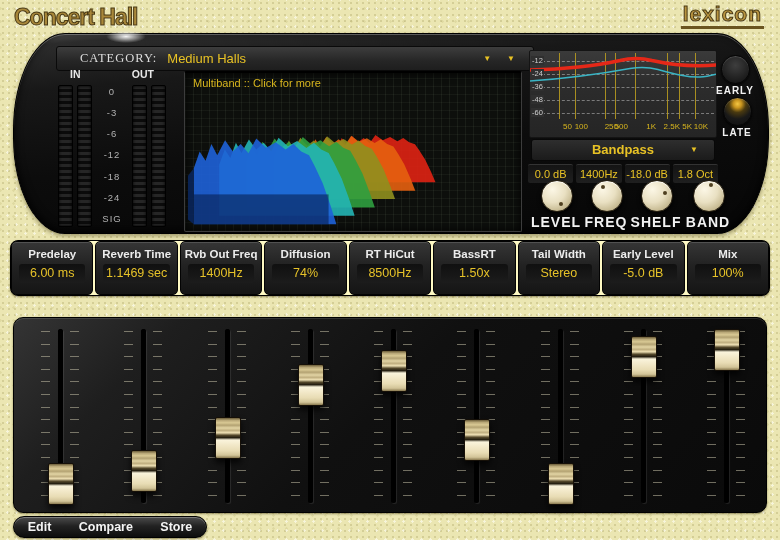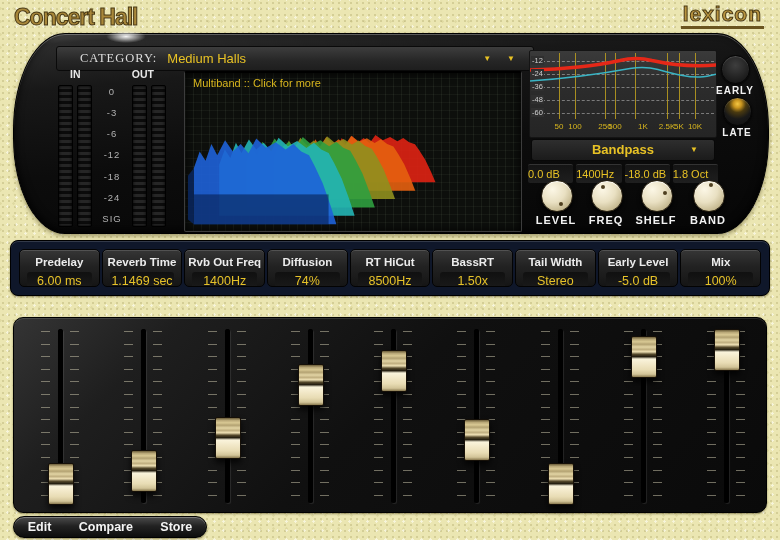--- a/index.html
+++ b/index.html
@@ -71,54 +71,54 @@
   #spec-svg{position:absolute;left:1px;bottom:3px;}
   
   #eq-graph{
     position:absolute;left:515px;top:16px;width:186px;height:86px;
     background:linear-gradient(180deg,#3a3a3a,#2c2c2c 40%,#252525);
     border:1px solid #141414;border-radius:2px;overflow:hidden;
   }
   .eq-hline{position:absolute;left:12px;right:2px;height:0;border-top:1px dashed rgba(190,190,190,0.55);}
   .eq-dblabel{position:absolute;left:1px;font-size:7.5px;color:#cfcfcf;background:#2f2f2f;padding:0 1px;z-index:2;}
   .eq-vline{position:absolute;top:2px;height:66px;width:1px;background:rgba(190,160,30,0.85);}
-  .eq-flabel{position:absolute;top:71px;width:26px;text-align:center;font-size:8px;color:#d8b61e;}
+  .eq-flabel{position:absolute;top:71px;width:26px;text-align:right;font-size:8px;color:#d8b61e;}
   #eq-curves{position:absolute;left:0;top:0;}
   
   .round-btn{position:absolute;width:27px;height:27px;border-radius:50%;border:1px solid #050505;
     box-shadow:0 1px 2px rgba(0,0,0,0.9), inset 0 1px 1px rgba(255,255,255,0.18);}
   #early-button{left:707px;top:21px;background:radial-gradient(circle at 50% 35%, #3e3e3e, #232323 55%, #0e0e0e);}
   #late-button{left:709px;top:63px;background:radial-gradient(circle at 50% 22%, #f5c743 0%, #c8941e 16%, #4a3a10 34%, #191919 60%, #0e0e0e);}
   .btn-label{position:absolute;width:60px;text-align:center;color:#f2f2f2;font-size:10px;font-weight:bold;letter-spacing:1px;}
   #early-label{left:691px;top:51px;}
   #late-label{left:693px;top:93px;}
   
   #band-dropdown{
     position:absolute;left:517px;top:105px;width:182px;height:20px;
     background:linear-gradient(180deg,#2e2e2e,#1b1b1b);border:1px solid #080808;border-radius:3px;
     color:#e8c225;font-size:13px;font-weight:bold;text-align:center;line-height:20px;
   }
   #band-dropdown .dd-arrow{position:absolute;right:8px;top:0;line-height:20px;}
   #band-values{position:absolute;left:514px;top:130px;width:190px;height:19px;display:flex;gap:3px;}
-  .bval{flex:1 1 0;color:#e8c225;font-size:11px;text-align:left;line-height:19px;white-space:nowrap;
+  .bval{flex:1 1 0;color:#e8c225;font-size:11px;text-align:center;line-height:19px;white-space:nowrap;
     background:linear-gradient(180deg,#141414,#1f1f1f);border-top:1px solid #333;border-radius:2px;}
   #knob-row{position:absolute;left:515px;top:146px;width:200px;height:50px;}
   .knob-unit{position:absolute;top:0;width:30px;}
   .knob{position:relative;width:30px;height:30px;border-radius:50%;
     background:radial-gradient(circle at 35% 28%, #fcf7e6, #e9e0c2 45%, #cabe97 72%, #a59871);
     border:1px solid #2a2212;box-shadow:0 3px 4px rgba(0,0,0,0.85), inset 0 1px 1px #fff;}
   .kdot{position:absolute;width:4px;height:4px;border-radius:50%;background:#4e3f20;transform:translate(-50%,-50%);}
   .klabel{position:absolute;left:-15px;top:34px;width:60px;text-align:center;color:#f2f2f2;
-    font-size:11px;font-weight:bold;letter-spacing:1px;}
+    font-size:14px;font-weight:bold;letter-spacing:1px;}
   
   #param-strip{
     position:absolute;left:10px;top:240px;width:760px;height:56px;box-sizing:border-box;
-    background:#0f172a;border:1px solid #000;border-radius:8px;
+    background:#fef9c3;border:1px solid #000;border-radius:8px;
     box-shadow:inset 0 1px 0 rgba(255,255,255,0.15), 0 1px 2px rgba(60,50,10,0.5);
-    display:flex;gap:2px;padding:8px;
+    display:flex;gap:2px;padding:0;
   }
   .pcell{flex:1 1 0;background:linear-gradient(180deg,#363636,#222 45%,#151515);
     border:1px solid #030303;border-radius:5px;box-shadow:inset 0 1px 0 rgba(255,255,255,0.14);
     display:flex;flex-direction:column;align-items:center;overflow:hidden;}
   .plabel{color:#ececec;font-size:11.5px;font-weight:bold;margin-top:6px;white-space:nowrap;}
   .pvalue{color:#e6c229;font-size:12.5px;margin-top:4px;background:linear-gradient(180deg,#101010,#1c1c1c);
     border-radius:3px;align-self:stretch;text-align:center;margin-left:7px;margin-right:7px;padding:2px 0 3px;}
   
   #fader-panel{
     position:absolute;left:13px;top:317px;width:754px;height:196px;box-sizing:border-box;

